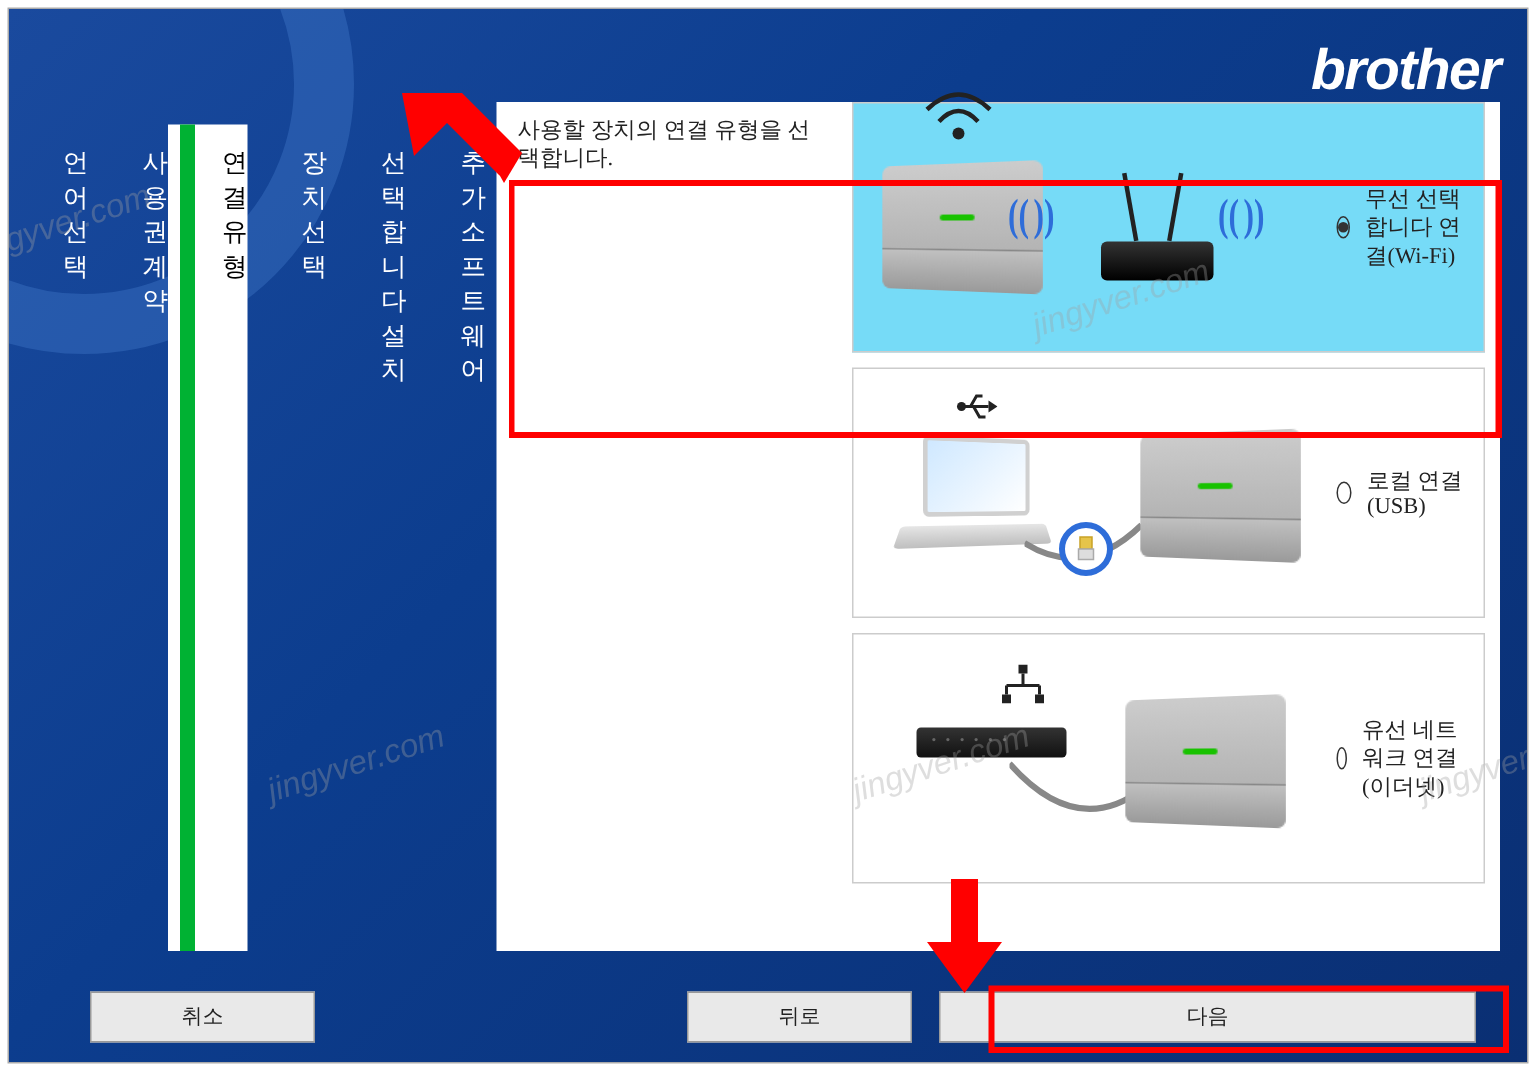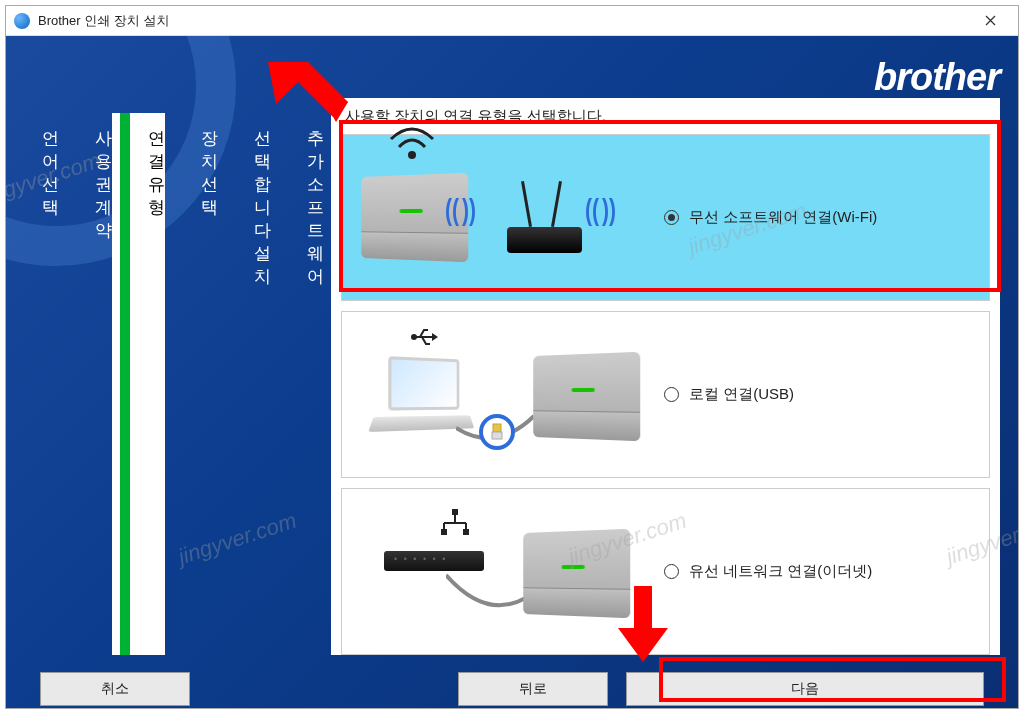--- a/index.html
+++ b/index.html
@@ -90,22 +90,23 @@
     .side-item.active::before {
       content: "";
       position: absolute;
       left: 8px; top: 0; bottom: 0; width: 10px;
       background: #00b233;
     }
     .main-panel {
       flex: 1;
       background: #fff;
       display: flex;
-      flex-direction: column;
-      position: relative;
+      flex-direction: row;
+      position: relative;
+      font-family: Liberation Serif, serif;
     }
     .panel-title {
       font-size: 15px;
       color: #222;
       padding: 9px 14px 8px;
     }
     .option-list {
       padding: 0 10px 0 10px;
       display: flex;
       flex-direction: column;
@@ -145,20 +146,21 @@
       content: ""; width: 7px; height: 7px; border-radius: 50%; background: #333;
     }
     .radio-label { font-size: 15px; color: #222; }
     .footer {
       height: 60px;
       display: flex;
       align-items: center;
       padding: 0 34px 0 34px;
       gap: 16px;
       position: relative;
+      margin-left: 20px;
     }
     .btn {
       height: 34px;
       background: #e9e9e9;
       border: 1px solid #999;
       font-size: 14px;
       color: #222;
       display: flex; align-items: center; justify-content: center;
       cursor: pointer;
     }
@@ -275,29 +277,20 @@
       font-size: 22px;
       font-style: italic;
       transform: rotate(-18deg);
       pointer-events: none;
     }
   </style>
 </head>
 <body>
 
 <div class="window">
-  <div class="titlebar">
-    <div class="titlebar-icon"></div>
-    <div class="titlebar-title">Brother 인쇄 장치 설치</div>
-    <div class="titlebar-close">
-      <svg width="11" height="11" viewBox="0 0 11 11">
-          <path d="M1 1 L10 10 M10 1 L1 10" stroke="#333" stroke-width="1.3"></path>
-        </svg>
-    </div>
-  </div>
 
   <div class="content">
     <div class="bg-circle"></div>
     <div class="brand-logo">brother</div>
 
     <div class="body-area">
       <div class="sidebar">
         <div class="side-item"><span>언어 선택</span></div>
         <div class="side-item"><span>사용권 계약</span></div>
         <div class="side-item active"><span>연결 유형</span></div>
@@ -332,21 +325,21 @@
               <div class="router" style="position:relative; left:-10px;">
                 <div class="ant l"></div>
                   <div class="ant r"></div>
                   <div class="base"></div>
               </div>
               <div class="waves" style="left:245px; top:58px;">))</div>
               <div class="waves" style="left:228px; top:58px; transform:scaleX(-0.7);">))</div>
             </div>
             <div class="radio-wrap">
               <div class="radio-dot filled"></div>
-              <span class="radio-label">무선 소프트웨어 연결(Wi-Fi)</span>
+              <span class="radio-label">무선 선택합니다 연결(Wi-Fi)</span>
             </div>
           </div>
 
           <div class="option">
             <div class="illust">
               <div class="usb-icon">
                 <svg width="30" height="30" viewBox="0 0 30 30">
                     <circle cx="6" cy="15" r="3" fill="#222"></circle>
                     <line x1="6" y1="15" x2="24" y2="15" stroke="#222" stroke-width="2"></line>
                     <path d="M12 15 L16 8 L20 8" fill="none" stroke="#222" stroke-width="2"></path>

